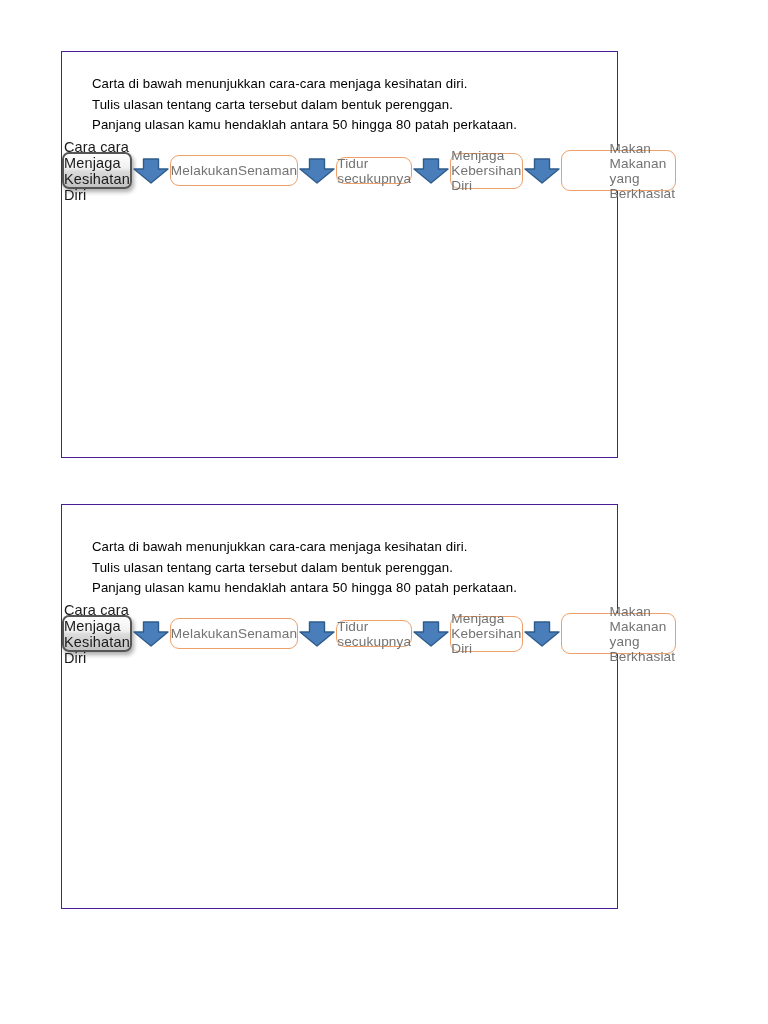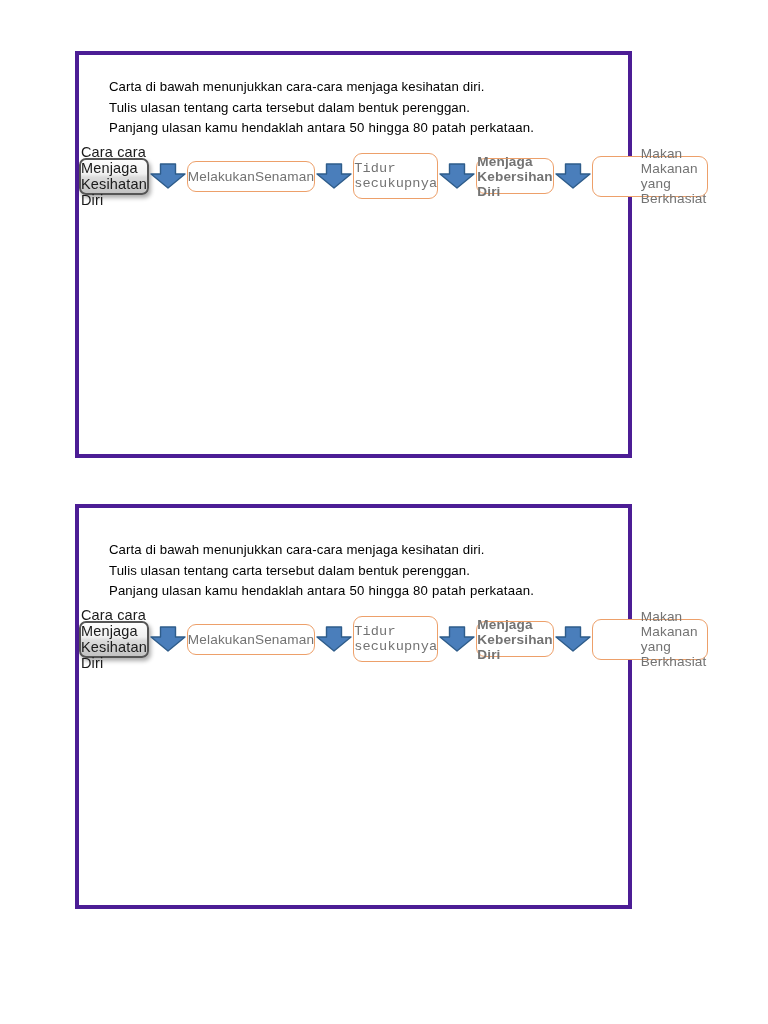--- a/index.html
+++ b/index.html
@@ -19,23 +19,22 @@
   .page {
     position: relative;
     width: 768px;
     height: 1024px;
   }
 
   
   .panel {
     position: absolute;
     box-sizing: border-box;
-    border: 4px solid #4c1d95;
+    border: 1px solid #4c1d95;
     background: #ffffff;
-    margin-left: 14px;
   }
   #panel-1 { left: 61px;  top: 51px;  width: 557px; height: 407px; }
   #panel-2 { left: 61px;  top: 504px; width: 557px; height: 405px; }
 
   
   .instructions {
     position: absolute;
     left: 30px;
     font-size: 13.2px;
     line-height: 20.5px;
@@ -86,22 +85,22 @@
     border-radius: 9px;
     background: #ffffff;
     display: flex;
     align-items: center;
     justify-content: center;
     font-size: 13.6px;
     color: #737373;
     letter-spacing: .15px;
   }
   .node-step.w1 { width: 251px; height: 31px; }
-  .node-step.w2 { width: 224px; height: 46px; font-family: Liberation Mono, monospace; }
-  .node-step.w3 { width: 305px; height: 36px; font-weight: bold; }
+  .node-step.w2 { width: 224px; height: 27px; }
+  .node-step.w3 { width: 305px; height: 36px; }
   .node-step.w4 { width: 368px; height: 41px; padding-left: 48px; }
 
   
   .arrow {
     display: block;
     width: 38px;
     height: 26px;
     margin: 2px 0;
   }
   .arrow svg { display: block; width: 38px; height: 26px; }

